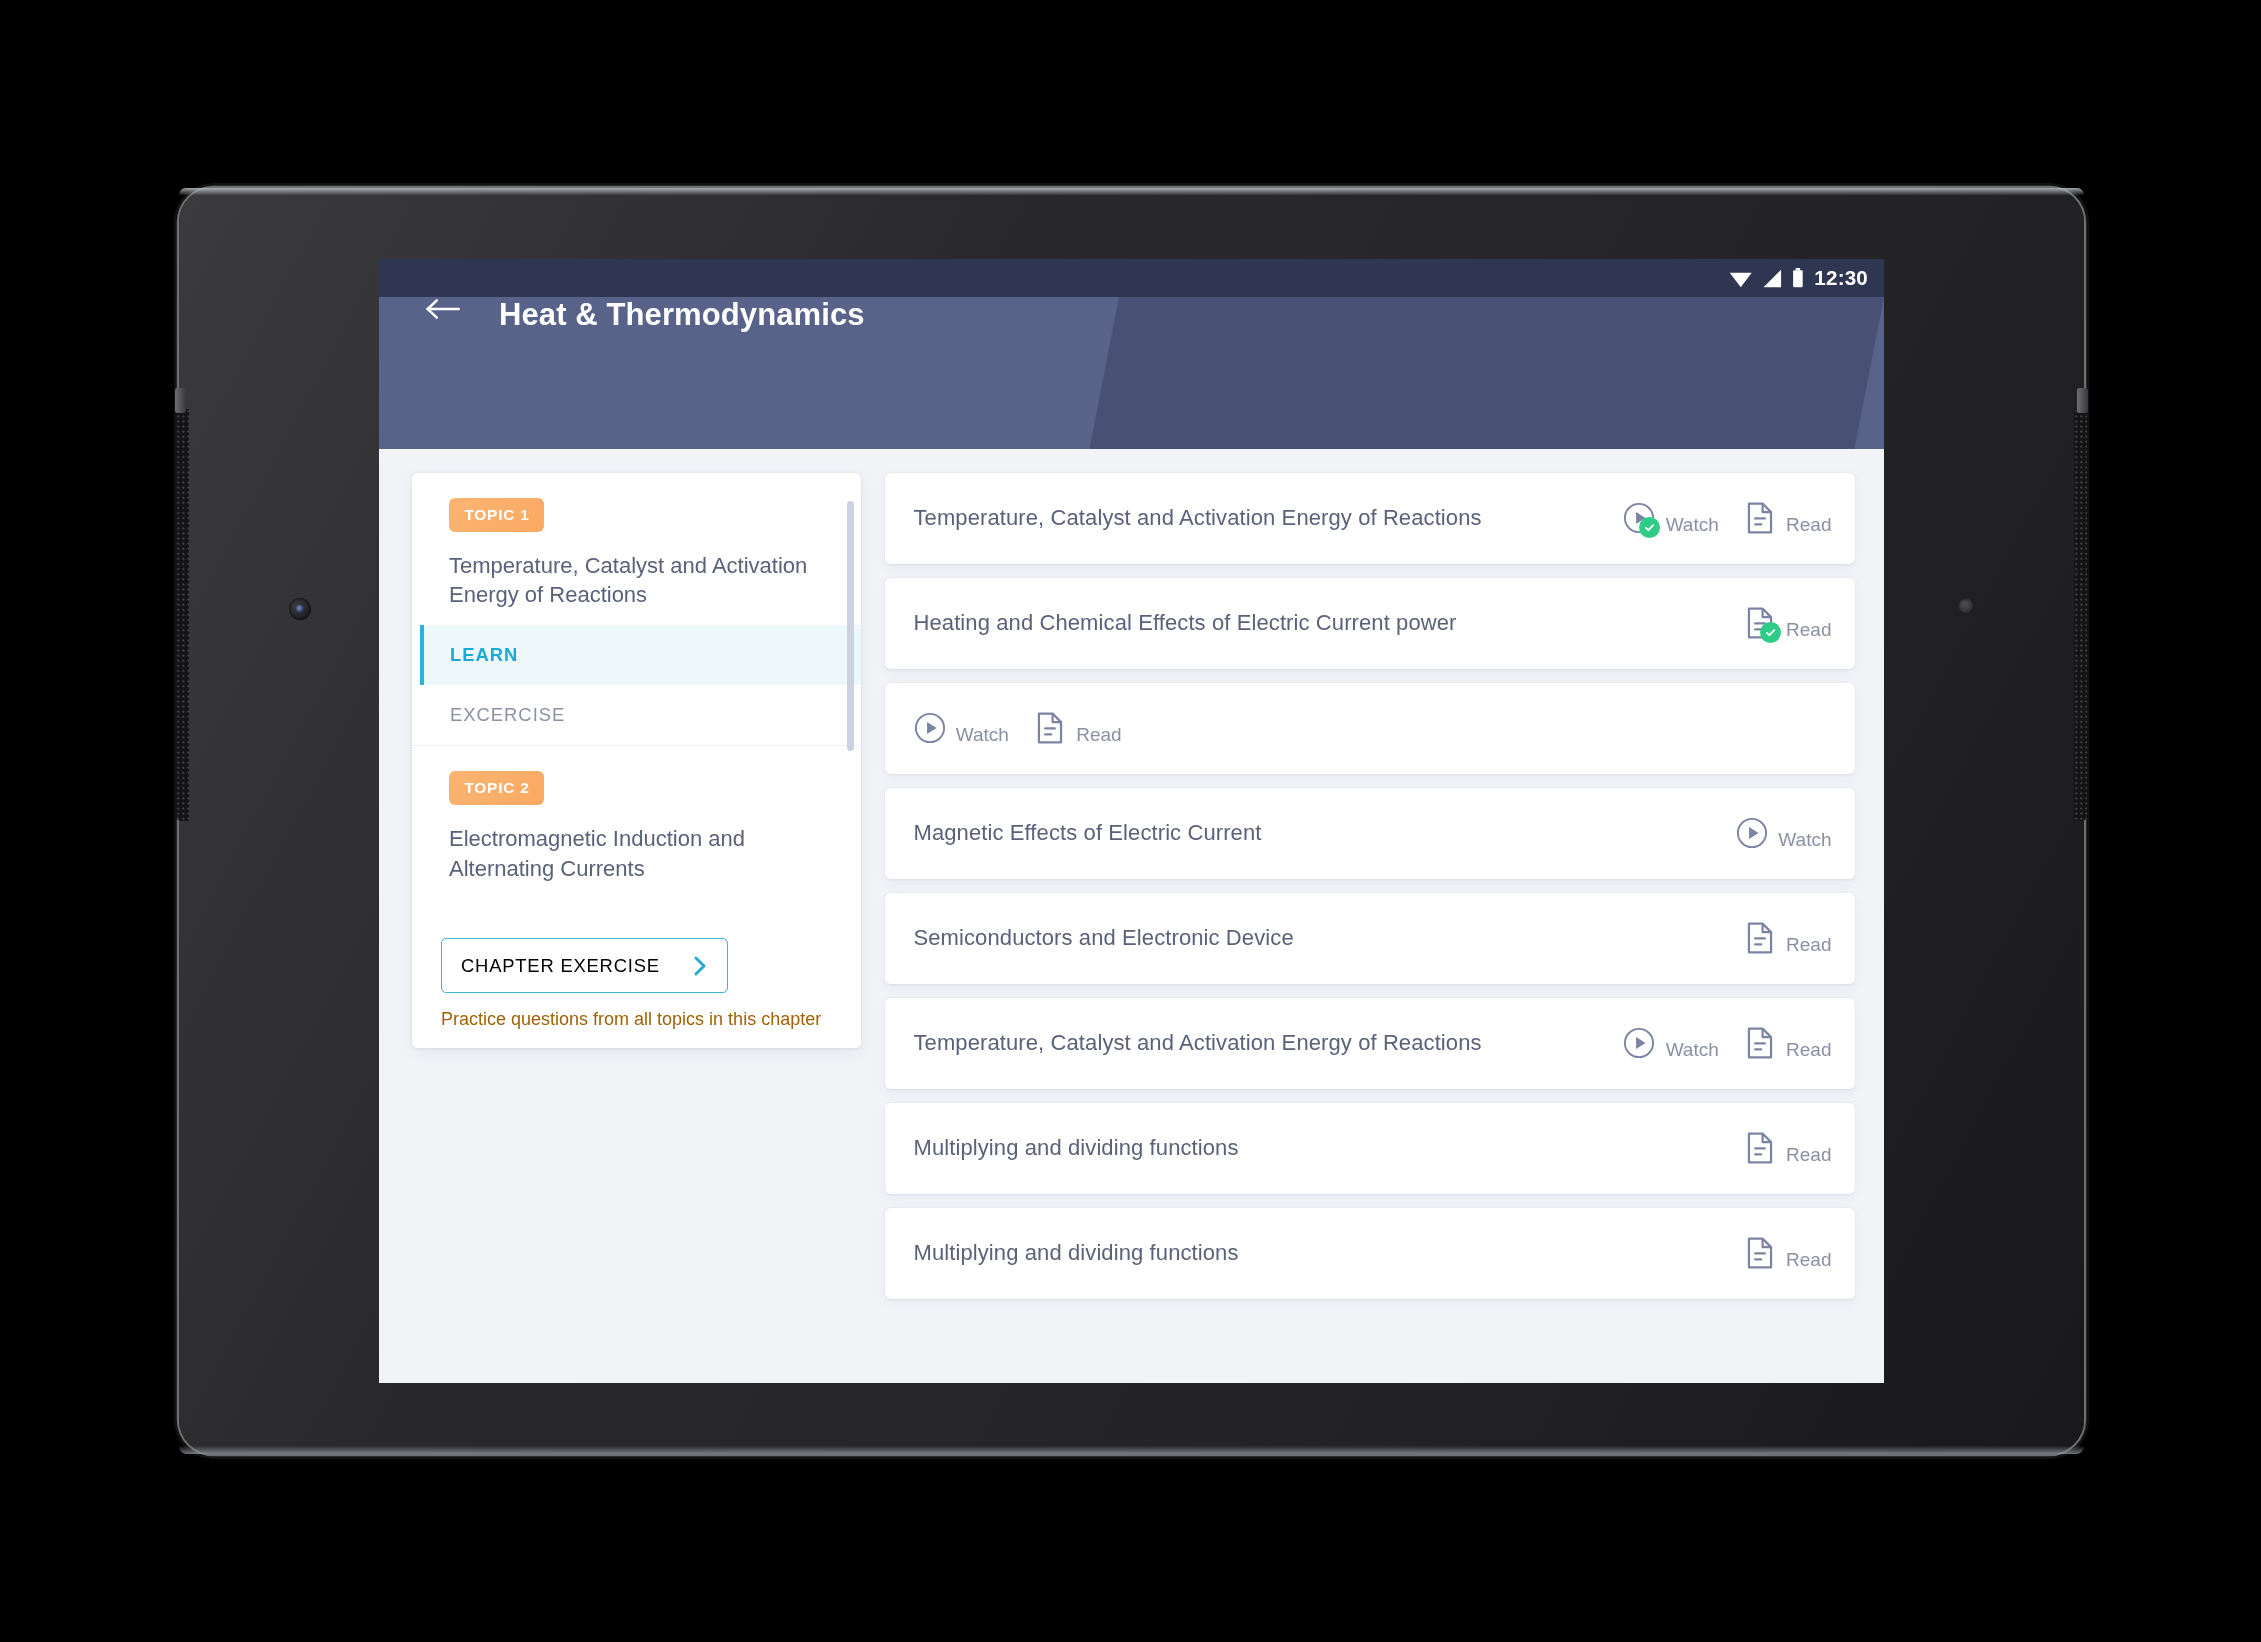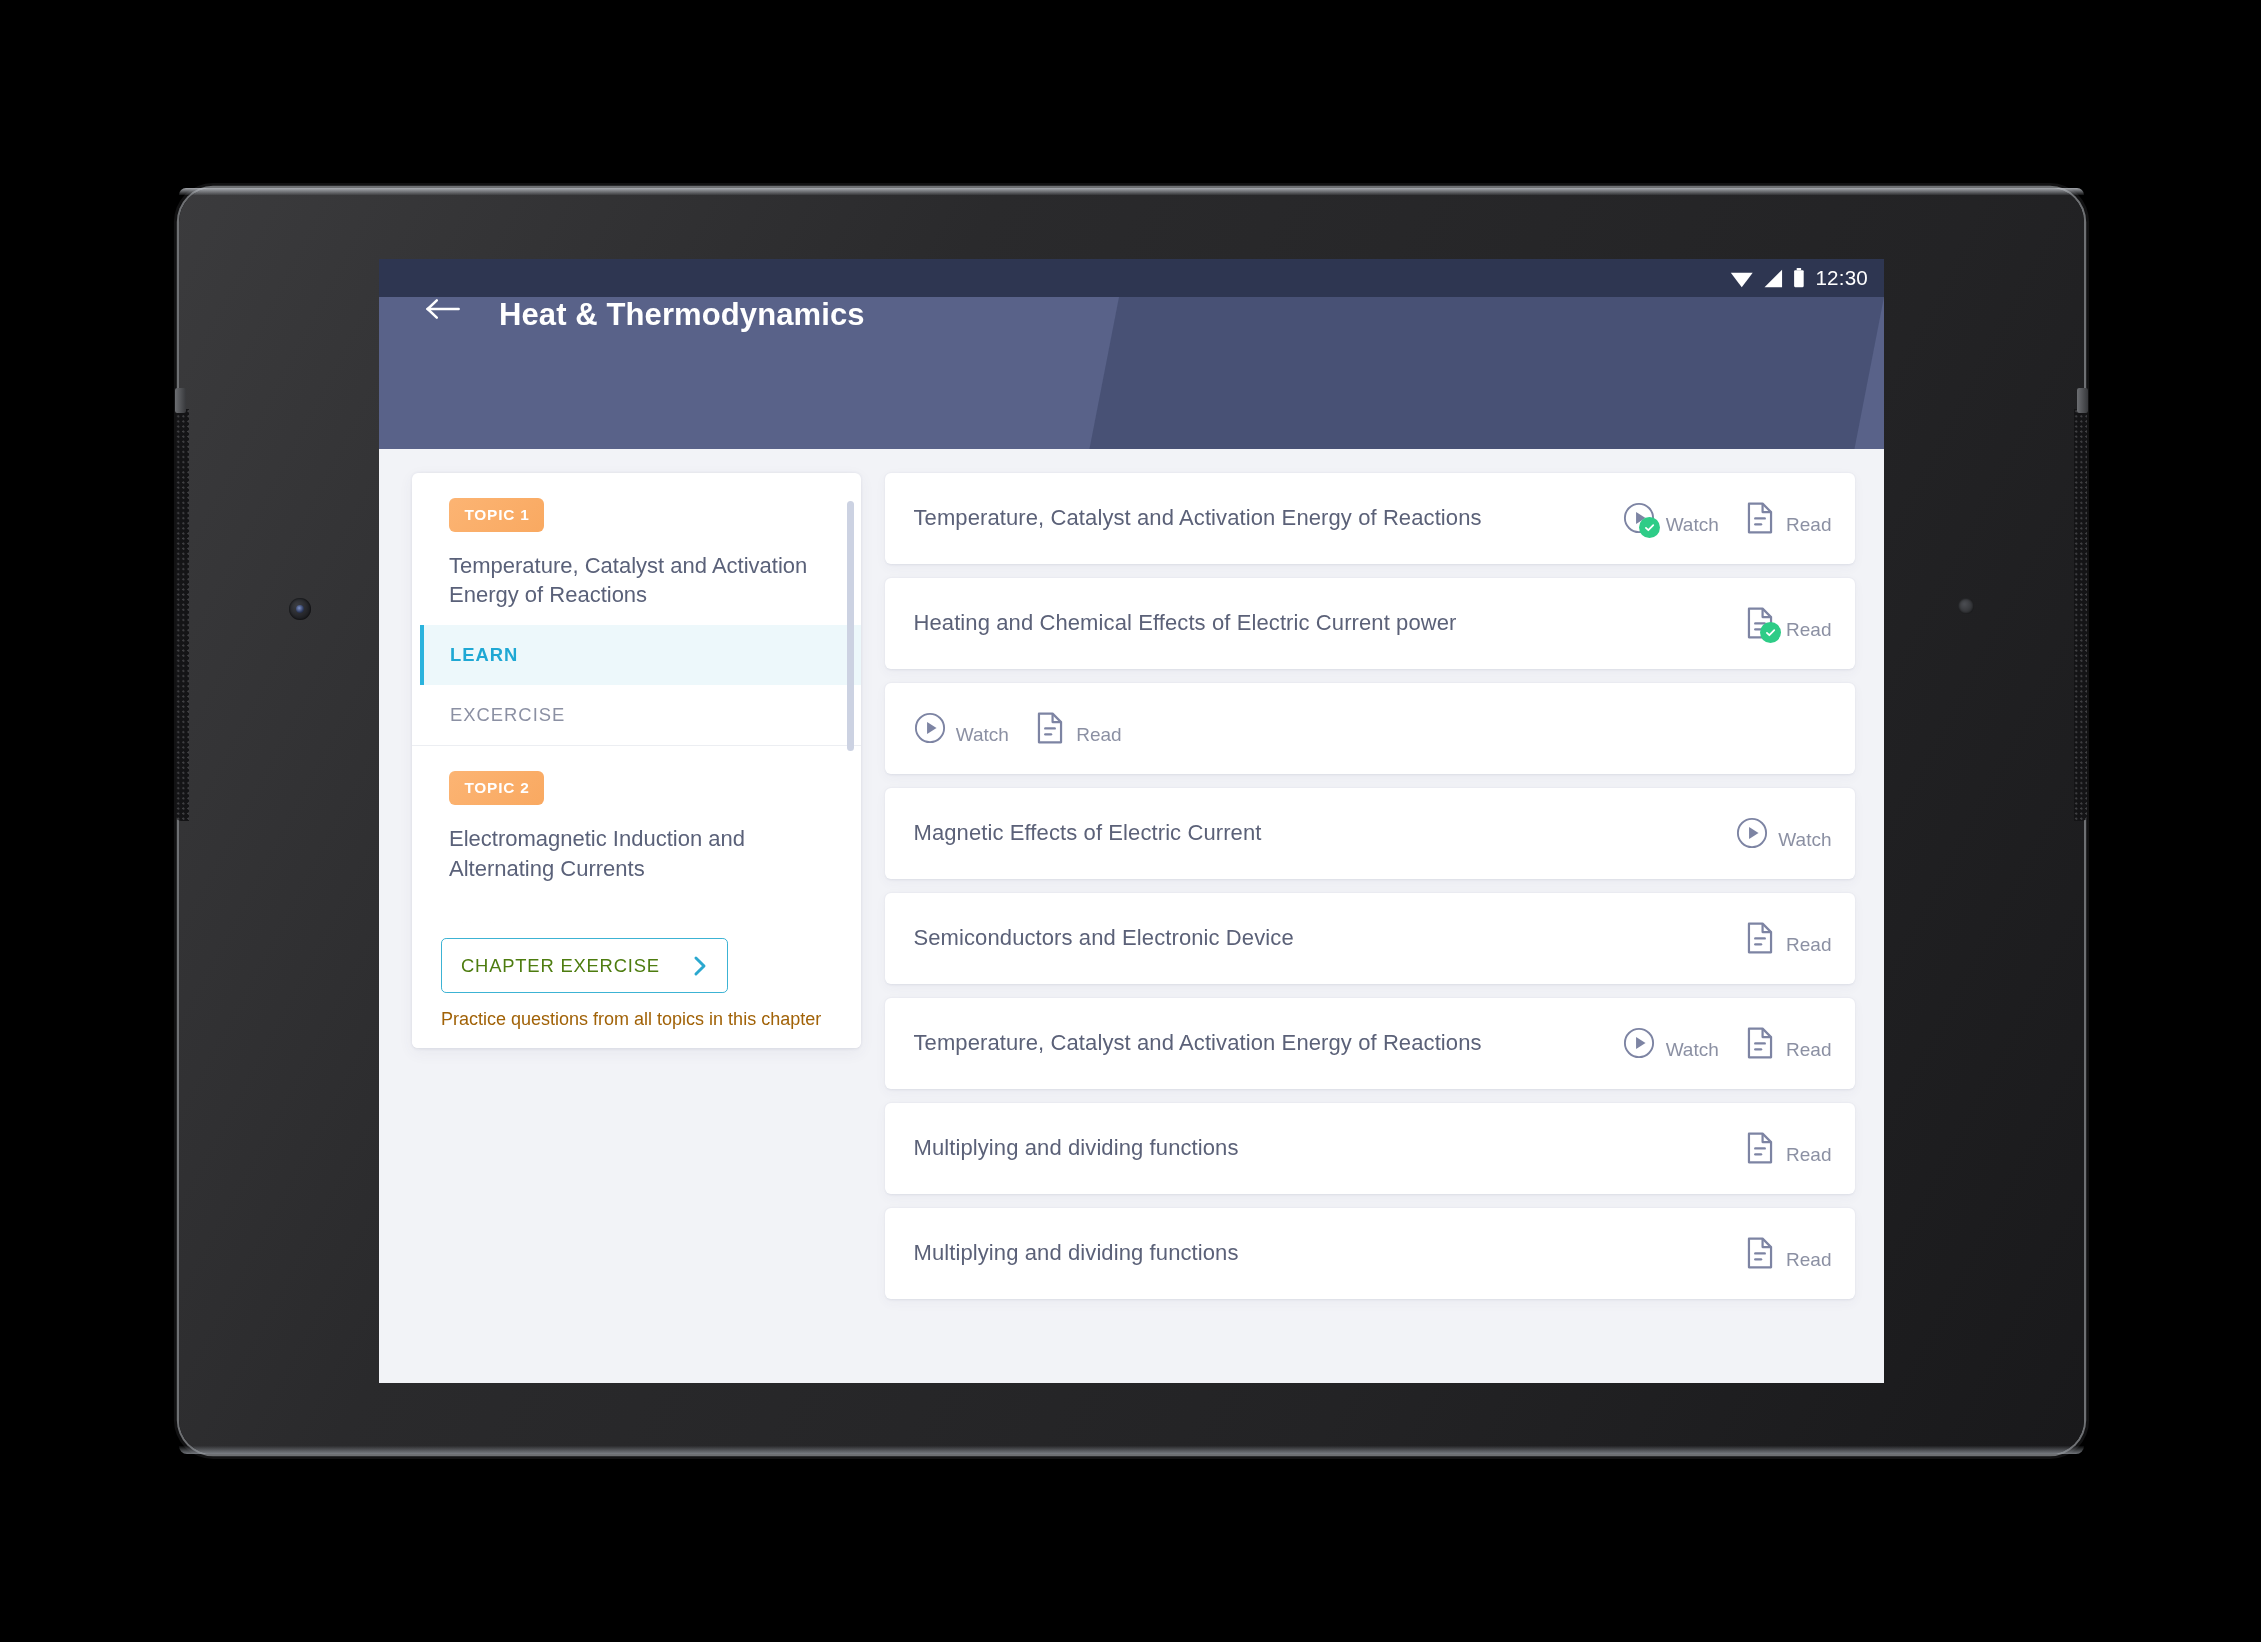--- a/index.html
+++ b/index.html
@@ -76,20 +76,21 @@
     position: relative; height: 38px;
     background: #2e3651;
     display: flex; align-items: center; justify-content: flex-end;
     padding-right: 16px; gap: 10.3px;
   }
   #status-icons { display: flex; align-items: center; gap: 9.6px; }
   .sb-ico { display: block; }
   #status-time {
     color: #fff; font-size: 20.6px; letter-spacing: 0.2px;
     font-family: "Liberation Sans", sans-serif;
+    font-weight: bold;
   }
 
   
   #app-bar {
     position: relative; height: 152px;
     background: #596289;
     overflow: hidden;
     display: flex; 
     padding-left: 46px; gap: 38px;
   }
@@ -167,21 +168,21 @@
     background: #fff;
     padding: 8.8px 0 0 29px;
   }
   #chapter-exercise-btn {
     display: inline-flex; align-items: center; justify-content: space-between;
     width: 287px; padding: 15.4px 19px 15.4px 19px;
     border: 1.5px solid #3cb3d4; border-radius: 5.1px;
     background: #fff; cursor: pointer;
   }
   #chapter-exercise-label {
-    color: #4d7c0f; font-size: 18.4px; letter-spacing: 0.8px; font-weight: normal;
+    color: #000000; font-size: 18.4px; letter-spacing: 0.8px; font-weight: normal;
   }
   #chapter-exercise-hint {
     margin-top: 16px; color: #a16207; font-size: 18px;
   }
 
   
   #lesson-list {
     flex: 1 1 auto;
     display: flex; flex-direction: column; gap: 14px;
     padding-bottom: 20.6px;

